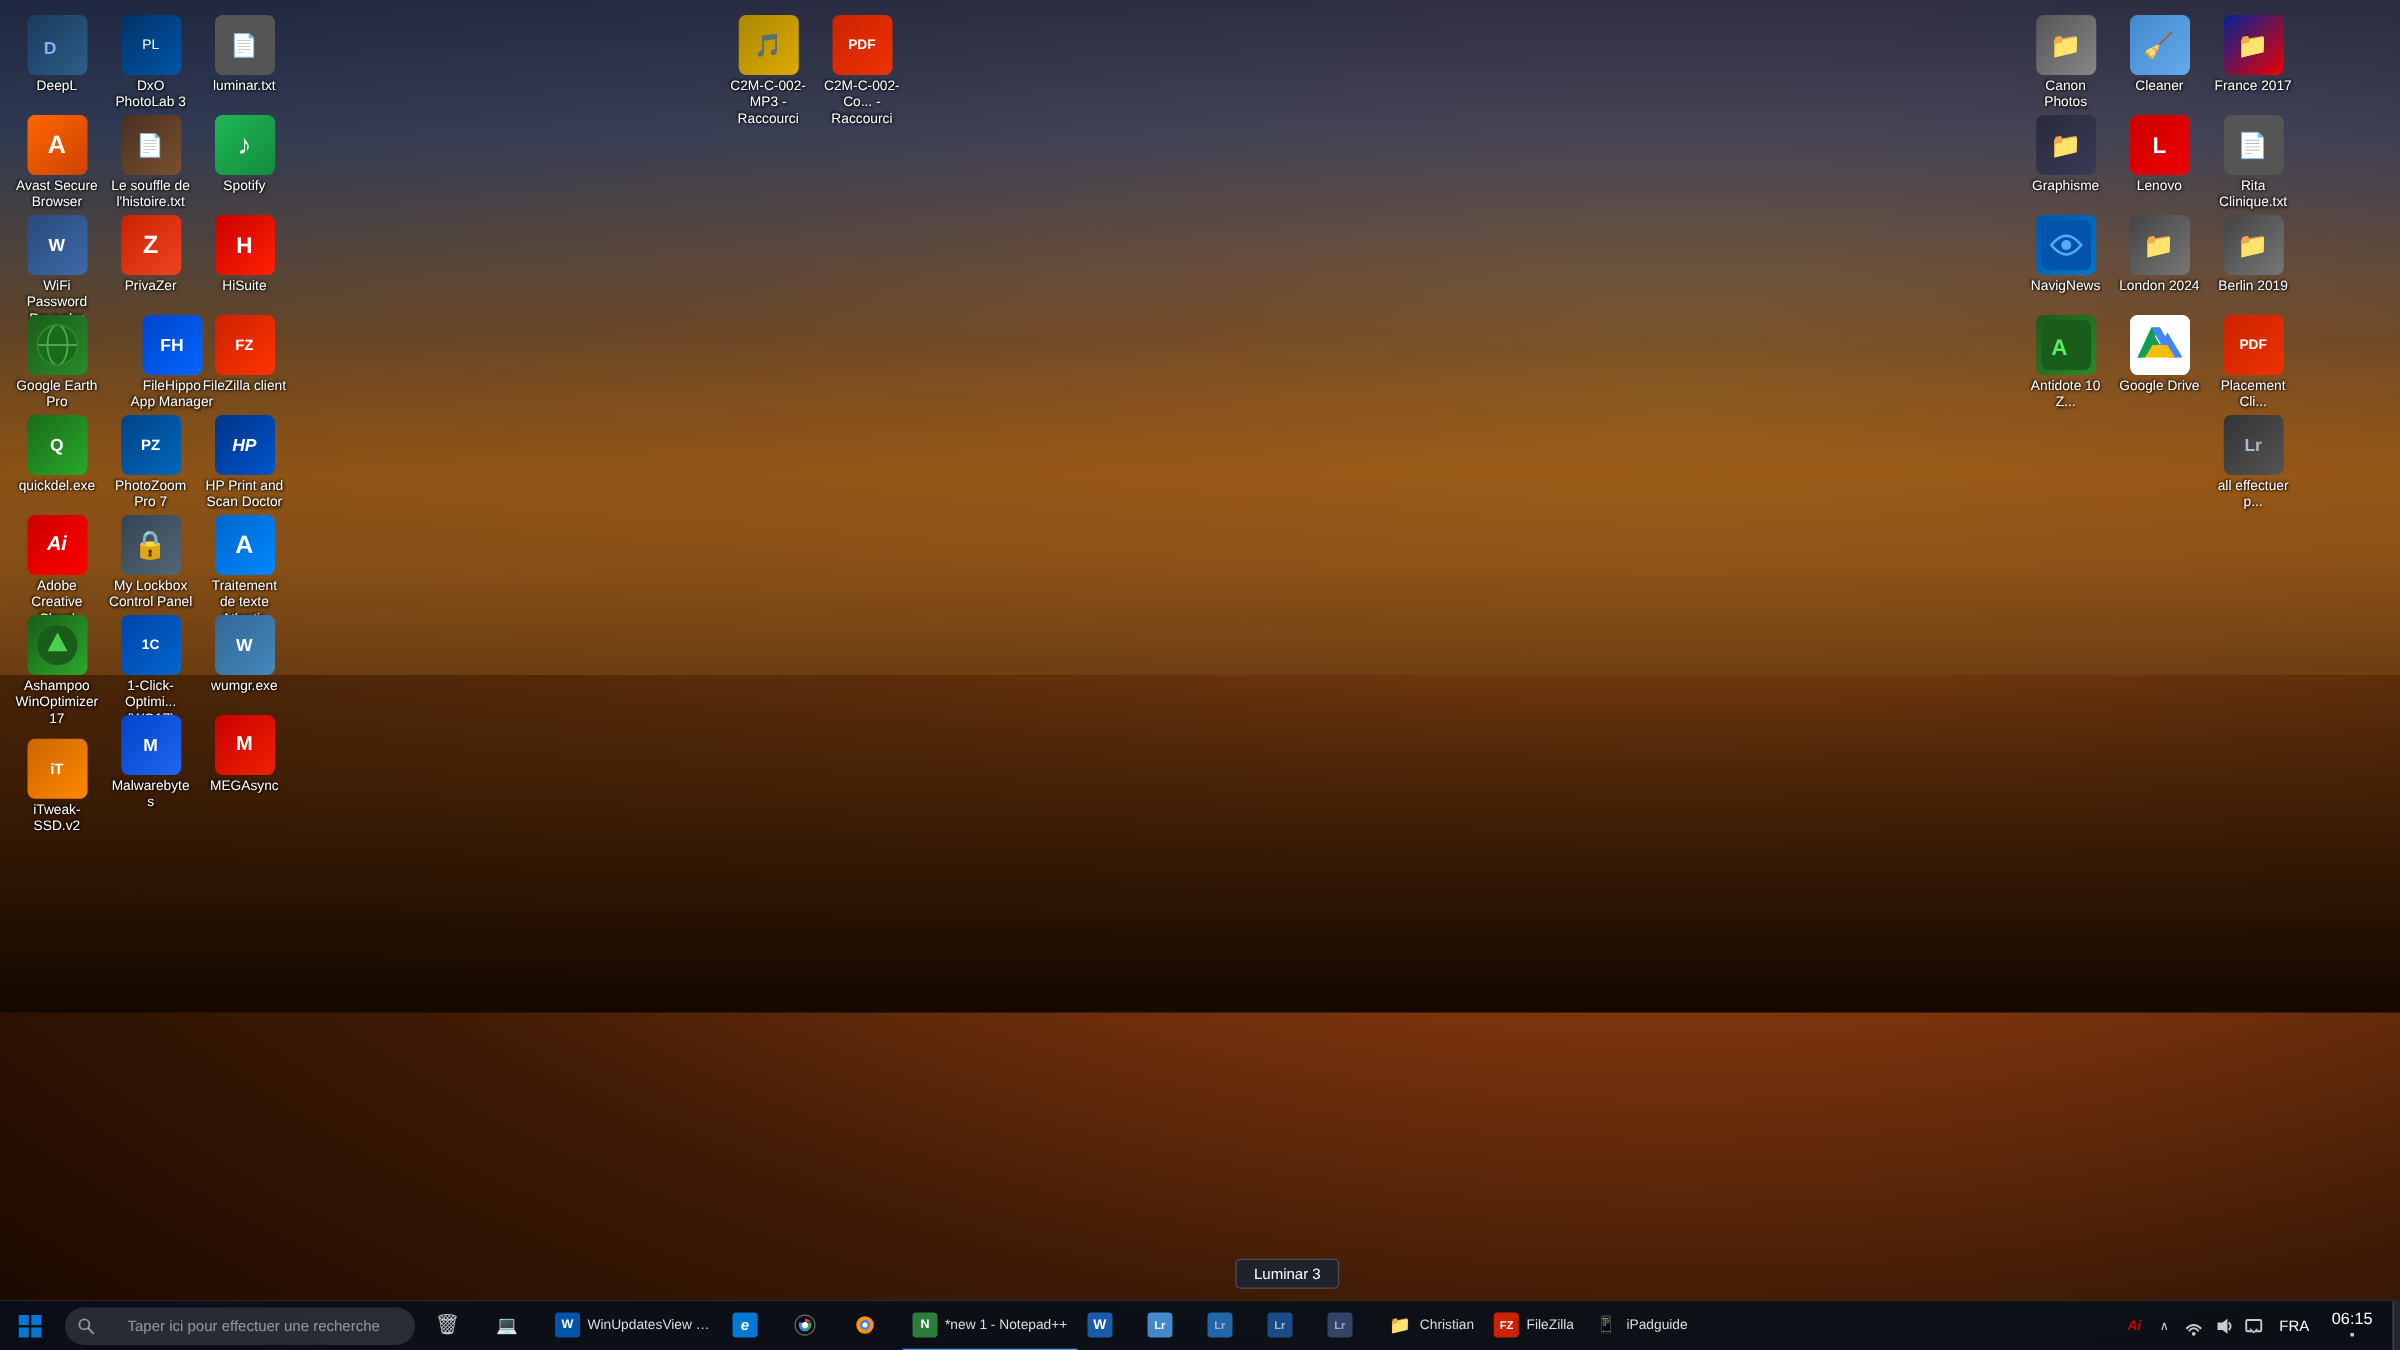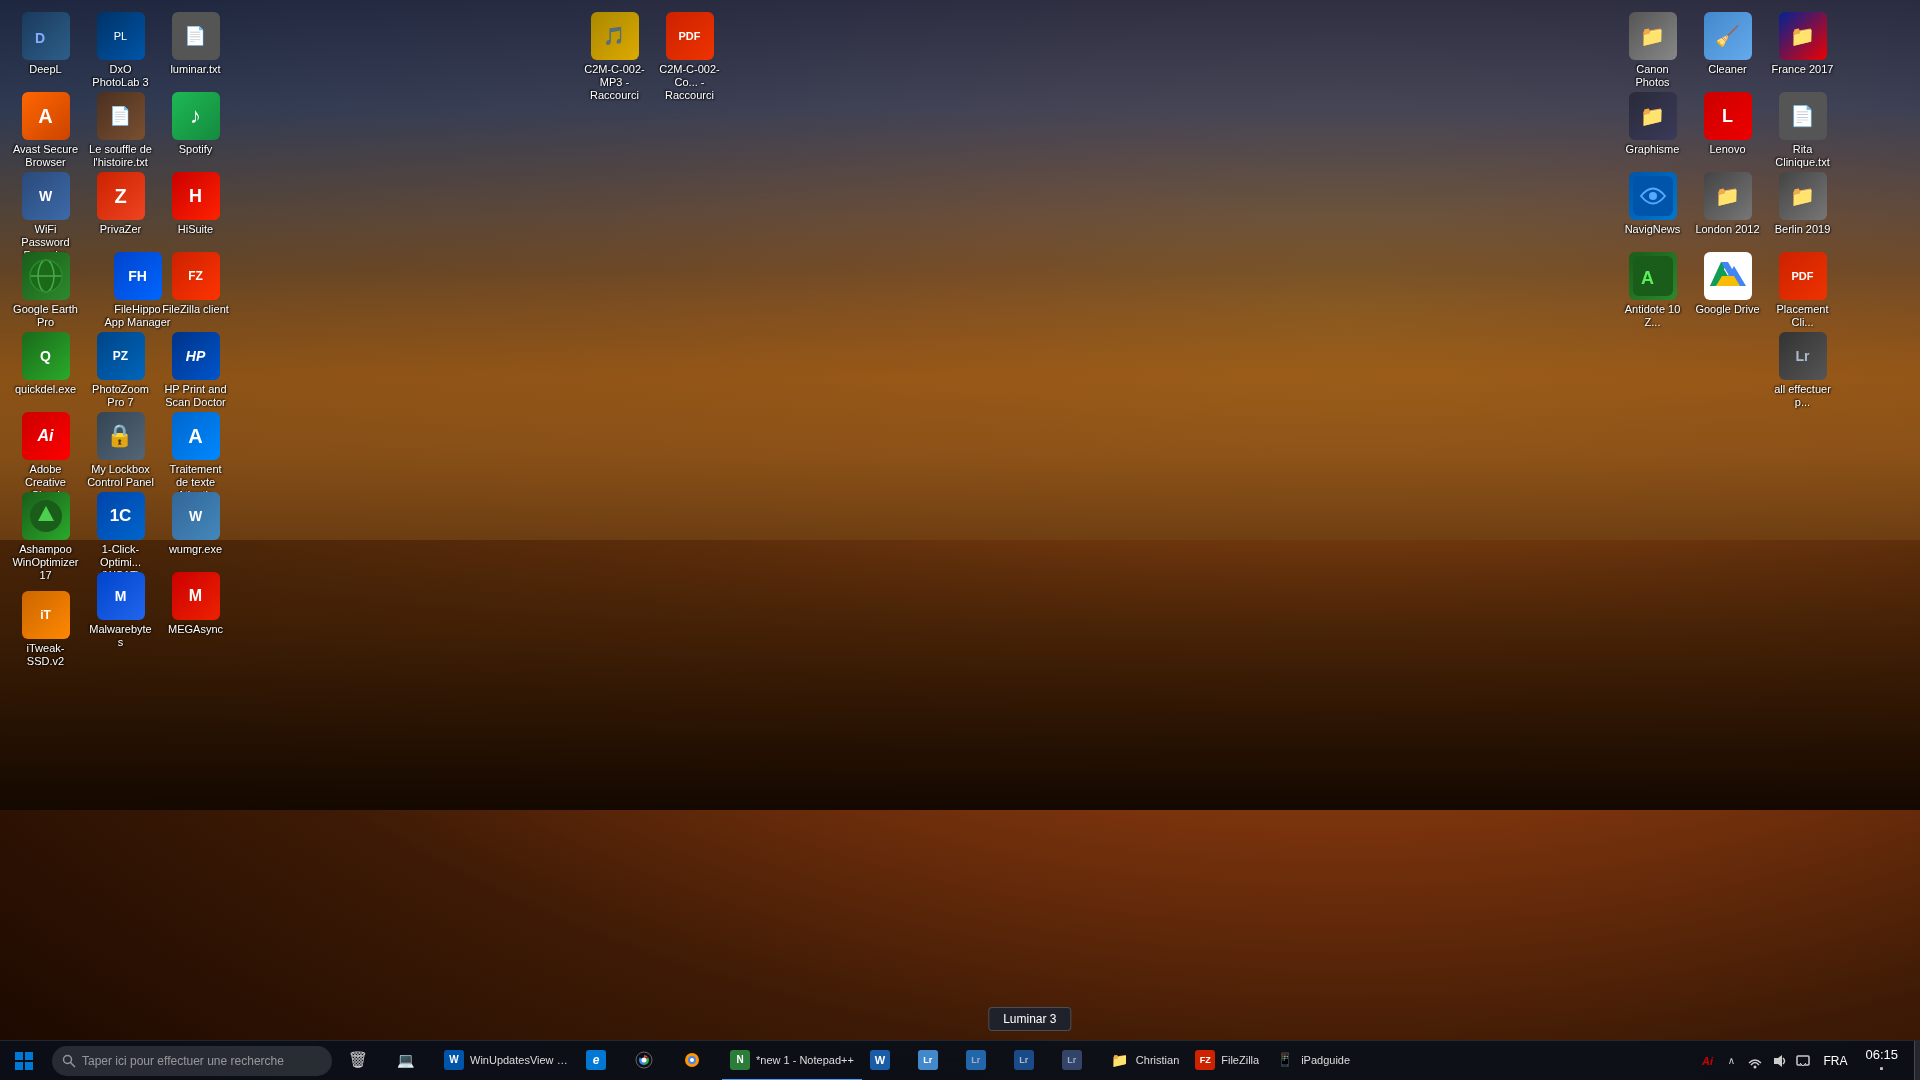--- a/index.html
+++ b/index.html
@@ -152,20 +152,21 @@
     #search-bar {
       width: 280px;
       height: 30px;
       background: rgba(255,255,255,0.12);
       border-radius: 15px;
       display: flex;
       align-items: center;
       padding: 0 10px;
       margin: 0 4px;
       cursor: pointer;
+      gap: 20px;
     }
     #search-bar span { color: rgba(255,255,255,0.5); font-size: 12px; }
 
     
     .taskbar-items {
       display: flex;
       align-items: center;
       height: 100%;
       flex: 1;
       padding-left: 4px;
@@ -407,21 +408,21 @@
       <svg width="40" height="40" viewBox="0 0 40 40">
         <circle cx="20" cy="20" r="16" fill="#1a5c1a"></circle>
         <path d="M12 25 L20 10 L28 25 Z" fill="#5aee5a" opacity="0.8"></path>
       </svg>
     </div>
     <span class="icon-label">Ashampoo WinOptimizer 17</span>
   </div>
 
   <div class="desktop-icon" style="left:83px;top:488px;">
     <div class="icon-img ic-winupdate">
-      <span style="color:#fff;font-size:17px;font-weight:bold;">1C</span>
+      <span style="color:#fff;font-size:11px;font-weight:bold;">1C</span>
     </div>
     <span class="icon-label">1-Click-Optimi... (WO17)</span>
   </div>
 
   <div class="desktop-icon" style="left:158px;top:488px;">
     <div class="icon-img ic-wumgr">
       <span style="color:#fff;font-size:14px;font-weight:bold;">W</span>
     </div>
     <span class="icon-label">wumgr.exe</span>
   </div>
@@ -511,21 +512,21 @@
         <circle cx="20" cy="20" r="4" fill="#55aaff"></circle>
       </svg>
     </div>
     <span class="icon-label">NavigNews</span>
   </div>
 
   <div class="desktop-icon" style="right:155px;top:168px;">
     <div class="icon-img ic-london">
       <span style="font-size:20px;">📁</span>
     </div>
-    <span class="icon-label">London 2012</span>
+    <span class="icon-label">London 2024</span>
   </div>
 
   <div class="desktop-icon" style="right:80px;top:168px;">
     <div class="icon-img ic-berlin">
       <span style="font-size:20px;">📁</span>
     </div>
     <span class="icon-label">Berlin 2019</span>
   </div>
 
   <div class="desktop-icon" style="right:230px;top:248px;">

